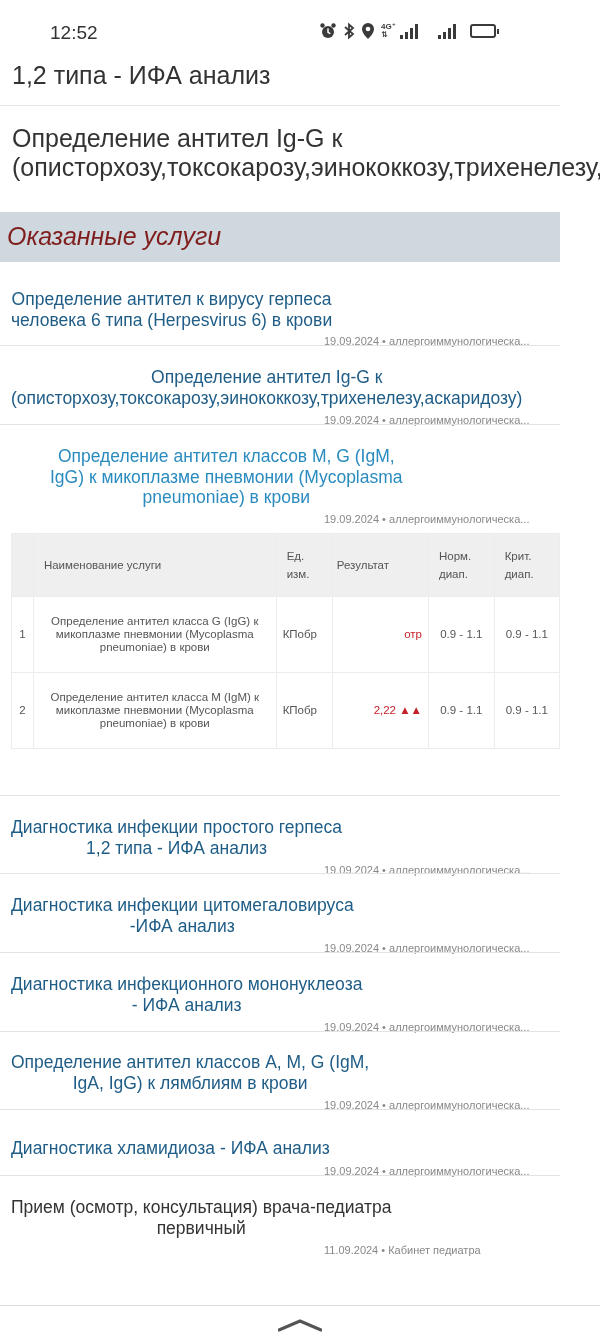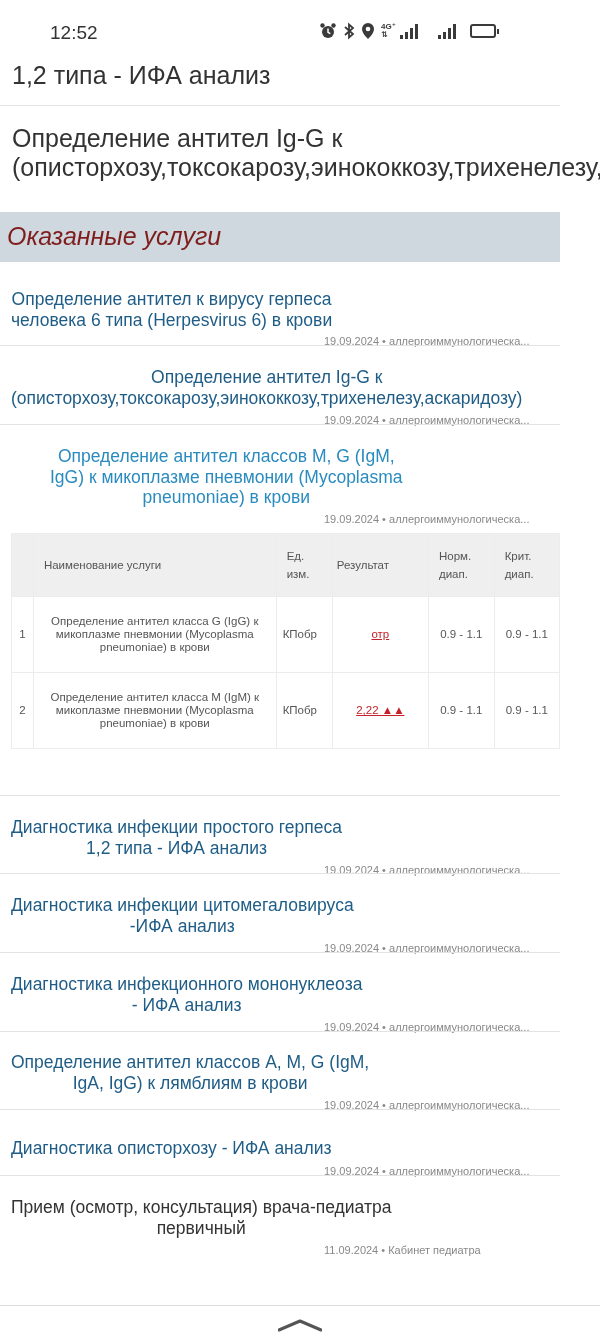--- a/index.html
+++ b/index.html
@@ -36,21 +36,21 @@
   .tbl { position: absolute; top: 533px; left: 11px; width: 549px; border-collapse: collapse; font-size: 11.5px; color: #555; }
   .tbl th, .tbl td { border: 1px solid #ececec; font-weight: normal; }
   .tbl thead tr { background: #efefef; height: 63px; }
   .tbl th { text-align: left; padding: 0 10px; line-height: 18px; }
   .tbl th.res { text-align: left; padding: 0 4px; }
   .tbl tbody tr { height: 76px; background: #fff; }
   .tbl td { padding: 0 6px; line-height: 13px; }
   .tbl td.num { text-align: center; width: 22px; }
   .tbl td.nm { text-align: center; width: 258px; }
   .tbl td.un { width: 57px; }
-  .tbl td.rs { text-align: center; color: #c4222a; width: 100px; text-decoration: underline; }
+  .tbl td.rs { text-align: right; color: #c4222a; width: 100px; }
   .tbl td.nr, .tbl td.cr { width: 67px; text-align: center; }
   .tbl th.c1 { width: 22px; }
 
   .bottom-bar { position: absolute; top: 1305px; left: 0; width: 600px; height: 34px; border-top: 1px solid #dcdcdc; background: #fff; }
   .chev { position: absolute; left: 278px; top: 12px; width: 44px; height: 14px; }
 </style>
 </head>
 <body>
 
 <div class="statusbar">
@@ -180,21 +180,21 @@
   </div>
 
   <div class="svc">
     <div class="name" style="top:1052px;">Определение антител классов A, M, G (IgM,
 IgA, IgG) к лямблиям в крови</div>
     <div class="meta" style="top:1099px;">19.09.2024 • аллергоиммунологическа...</div>
     <div class="sep" style="top:1109px;"></div>
   </div>
 
   <div class="svc">
-    <div class="name" style="top:1138px;">Диагностика описторхозу - ИФА анализ</div>
+    <div class="name" style="top:1138px;">Диагностика хламидиоза - ИФА анализ</div>
     <div class="meta" style="top:1165px;">19.09.2024 • аллергоиммунологическа...</div>
     <div class="sep" style="top:1175px;"></div>
   </div>
 
   <div class="svc">
     <div class="name plain" style="top:1197px;">Прием (осмотр, консультация) врача-педиатра
 первичный</div>
     <div class="meta" style="top:1244px;">11.09.2024 • Кабинет педиатра</div>
   </div>
 </div>

